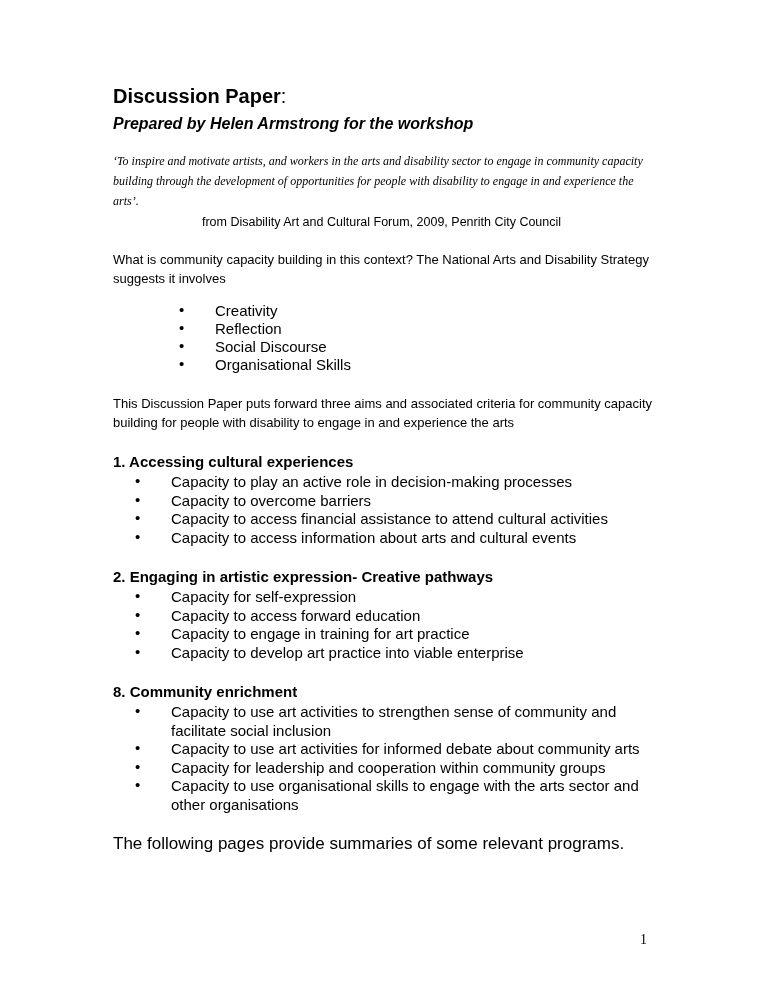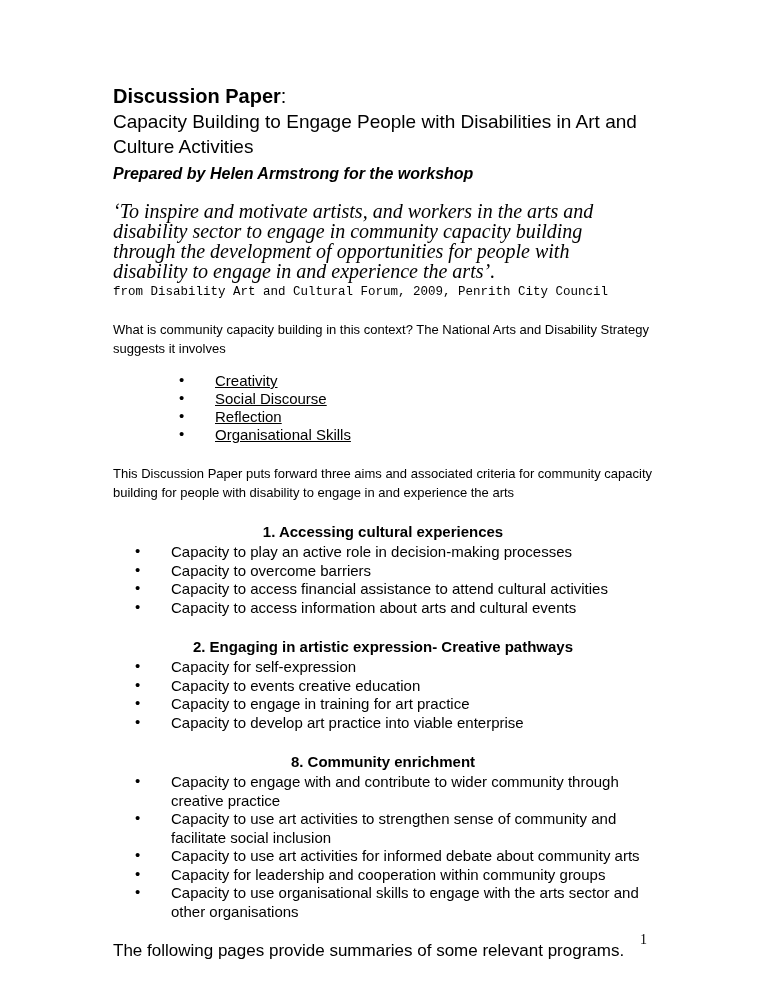--- a/index.html
+++ b/index.html
@@ -45,50 +45,48 @@
   .prepared {
     font-size: 16px;
     font-weight: bold;
     font-style: italic;
     margin: 6px 0 0 0;
     line-height: 18px;
   }
   .quote {
     font-family: "Liberation Serif", serif;
     font-style: italic;
-    font-size: 20px;
+    font-size: 12px;
     line-height: 20px;
     margin: 18px 0 0 0;
     width: 535px;
   }
   .attribution {
     font-size: 12.5px;
     line-height: 16px;
-    text-align: left;
+    text-align: center;
     margin: 3px 0 0 0;
     width: 537px;
-    font-family: Liberation Mono, monospace;
   }
   .para {
     font-size: 13px;
     line-height: 19px;
     margin: 20px 0 0 0;
   }
   ul.bullets {
     margin: 14px 0 0 0;
     padding: 0 0 0 66px;
     list-style: none;
   }
   ul.bullets li {
     font-size: 15px;
     line-height: 18px;
     position: relative;
     padding-left: 36px;
     margin: 0 0 0 0;
-    text-decoration: underline;
   }
   ul.bullets li:before {
     content: "\2022";
     position: absolute;
     left: 0;
     top: -1px;
     font-size: 15px;
   }
   ul.section-bullets {
     margin: 2px 0 0 0;
@@ -106,21 +104,20 @@
     position: absolute;
     left: 0;
     top: -1px;
     font-size: 15px;
   }
   h3.section-heading {
     font-size: 15px;
     font-weight: bold;
     margin: 20px 0 0 0;
     line-height: 19px;
-    text-align: center;
   }
   .closing {
     font-size: 17px;
     line-height: 19px;
     margin: 20px 0 0 0;
   }
   .page-number {
     position: absolute;
     left: 640px;
     top: 932px;
@@ -131,58 +128,56 @@
 </head>
 <body>
 
 <div class="page">
   <div class="content">
 
     <div class="title-line">
       <span class="title-strong">Discussion Paper</span><span>:</span>
     </div>
 
-    <div class="subtitle">Capacity Building to Engage People with Disabilities in Art and Culture Activities</div>
 
     <div class="prepared">Prepared by Helen Armstrong for the workshop</div>
 
     <div class="quote">‘To inspire and motivate artists, and workers in the arts and disability sector to engage in community capacity building through the development of opportunities for people with disability to engage in and experience the arts’.</div>
 
     <div class="attribution">from Disability Art and Cultural Forum, 2009, Penrith City Council</div>
 
     <p class="para">What is community capacity building in this context?  The National Arts and Disability Strategy suggests it involves</p>
 
     <ul class="bullets">
       <li>Creativity</li>
+      <li>Reflection</li>
       <li>Social Discourse</li>
-      <li>Reflection</li>
       <li>Organisational Skills</li>
     </ul>
 
     <p class="para">This Discussion Paper puts forward three aims and associated criteria for community capacity building for people with disability to engage in and experience the arts</p>
 
     <h3 class="section-heading">1. Accessing cultural experiences</h3>
     <ul class="section-bullets">
       <li>Capacity to play an active role in decision-making processes</li>
       <li>Capacity to overcome barriers</li>
       <li>Capacity to access financial assistance to attend cultural activities</li>
       <li>Capacity to access information about arts and cultural events</li>
     </ul>
 
     <h3 class="section-heading">2. Engaging in artistic expression- Creative pathways</h3>
     <ul class="section-bullets">
       <li>Capacity for self-expression</li>
-      <li>Capacity to events creative education</li>
+      <li>Capacity to access forward education</li>
       <li>Capacity to engage in training for art practice</li>
       <li>Capacity to develop art practice into viable enterprise</li>
     </ul>
 
     <h3 class="section-heading">8. Community enrichment</h3>
     <ul class="section-bullets">
-      <li>Capacity to engage with and contribute to wider community through creative practice</li>
       <li>Capacity to use art activities to strengthen sense of community and facilitate social inclusion</li>
       <li>Capacity to use art activities for informed debate about community arts</li>
       <li>Capacity for leadership and cooperation within community groups</li>
       <li>Capacity to use organisational skills to engage with the arts sector and other organisations</li>
     </ul>
 
     <p class="closing">The following pages provide summaries of some relevant programs.</p>
 
   </div>
 

